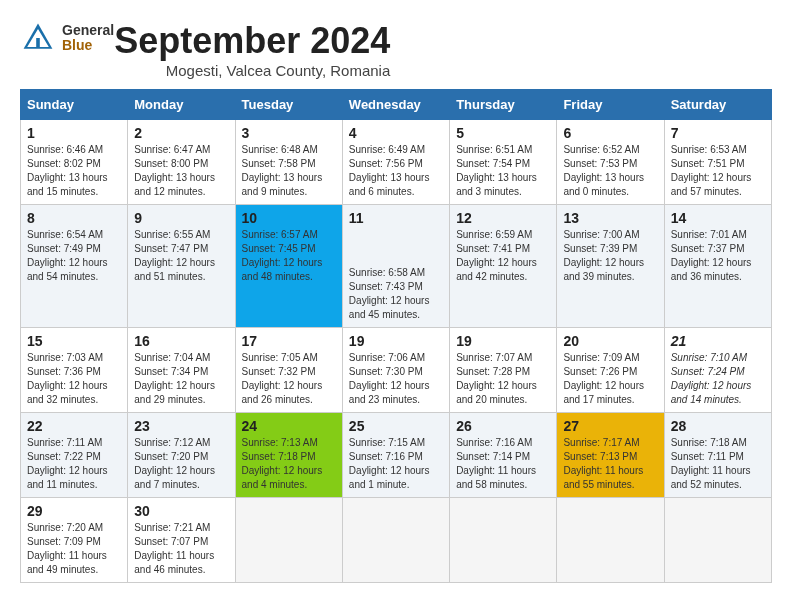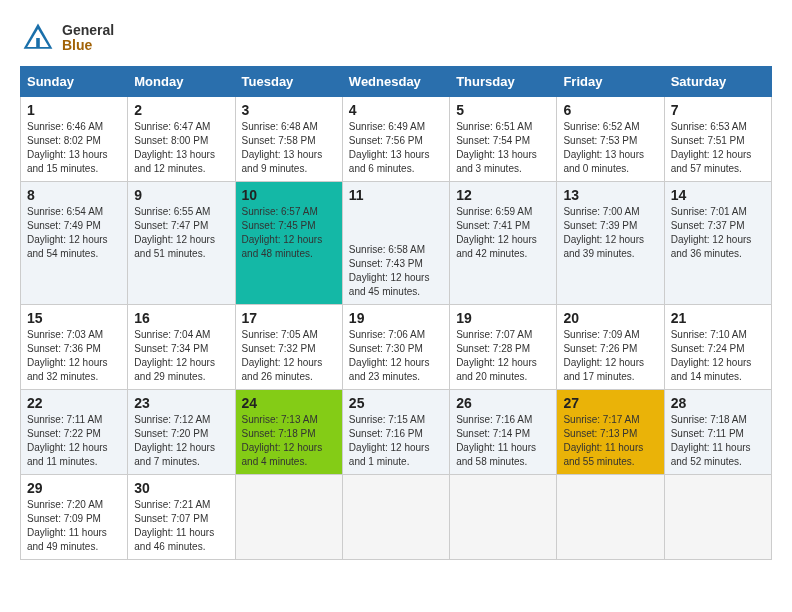--- a/index.html
+++ b/index.html
@@ -109,20 +109,24 @@
   <div class="logo">
     <svg class="logo-icon" viewBox="0 0 40 40">
       <polygon points="20,4 36,32 4,32" fill="#1a6faa"></polygon>
       <polygon points="20,10 32,30 22,30 22,20 18,20 18,30 8,30" fill="white"></polygon>
     </svg>
     <div class="logo-text">
       <span class="logo-general">General</span>
       <span class="logo-blue">Blue</span>
     </div>
   </div>
+  <div class="title-section">
+    <div class="month-title">September 2024</div>
+    <div class="location-subtitle">Mogesti, Valcea County, Romania</div>
+  </div>
 </div>
 
 <table>
   <thead>
     <tr>
     <th>Sunday</th>
         <th>Monday</th>
         <th>Tuesday</th>
         <th>Wednesday</th>
         <th>Thursday</th>
@@ -190,21 +194,21 @@
 Daylight: 12 hours
 and 54 minutes.</div>
         </td>
         <td style="background: rgb(240, 244, 248);">
           <span class="day-num">9</span>
           <div class="day-info" style="white-space: pre-line;">Sunrise: 6:55 AM
 Sunset: 7:47 PM
 Daylight: 12 hours
 and 51 minutes.</div>
         </td>
-        <td style="background: #14b8a6;">
+        <td style="background: #0ea5e9;">
           <span class="day-num">10</span>
           <div class="day-info" style="white-space: pre-line;">Sunrise: 6:57 AM
 Sunset: 7:45 PM
 Daylight: 12 hours
 and 48 minutes.</div>
         </td>
         <td style="background: rgb(240, 244, 248);">
           <span class="day-num">11</span>
           <div class="day-info" style="white-space: pre-line; margin-top: 40px;">Sunrise: 6:58 AM
 Sunset: 7:43 PM
@@ -269,21 +273,21 @@
 Daylight: 12 hours
 and 20 minutes.</div>
         </td>
         <td style="background: rgb(255, 255, 255);">
           <span class="day-num">20</span>
           <div class="day-info" style="white-space: pre-line;">Sunrise: 7:09 AM
 Sunset: 7:26 PM
 Daylight: 12 hours
 and 17 minutes.</div>
         </td>
-        <td style="background: rgb(255, 255, 255);">
+        <td style="background: rgb(255, 255, 255); font-style: italic;">
           <span class="day-num">21</span>
           <div class="day-info" style="white-space: pre-line;">Sunrise: 7:10 AM
 Sunset: 7:24 PM
 Daylight: 12 hours
 and 14 minutes.</div>
         </td>
       </tr>
       <tr class="week-row">
         <td style="background: rgb(240, 244, 248);">
           <span class="day-num">22</span>

